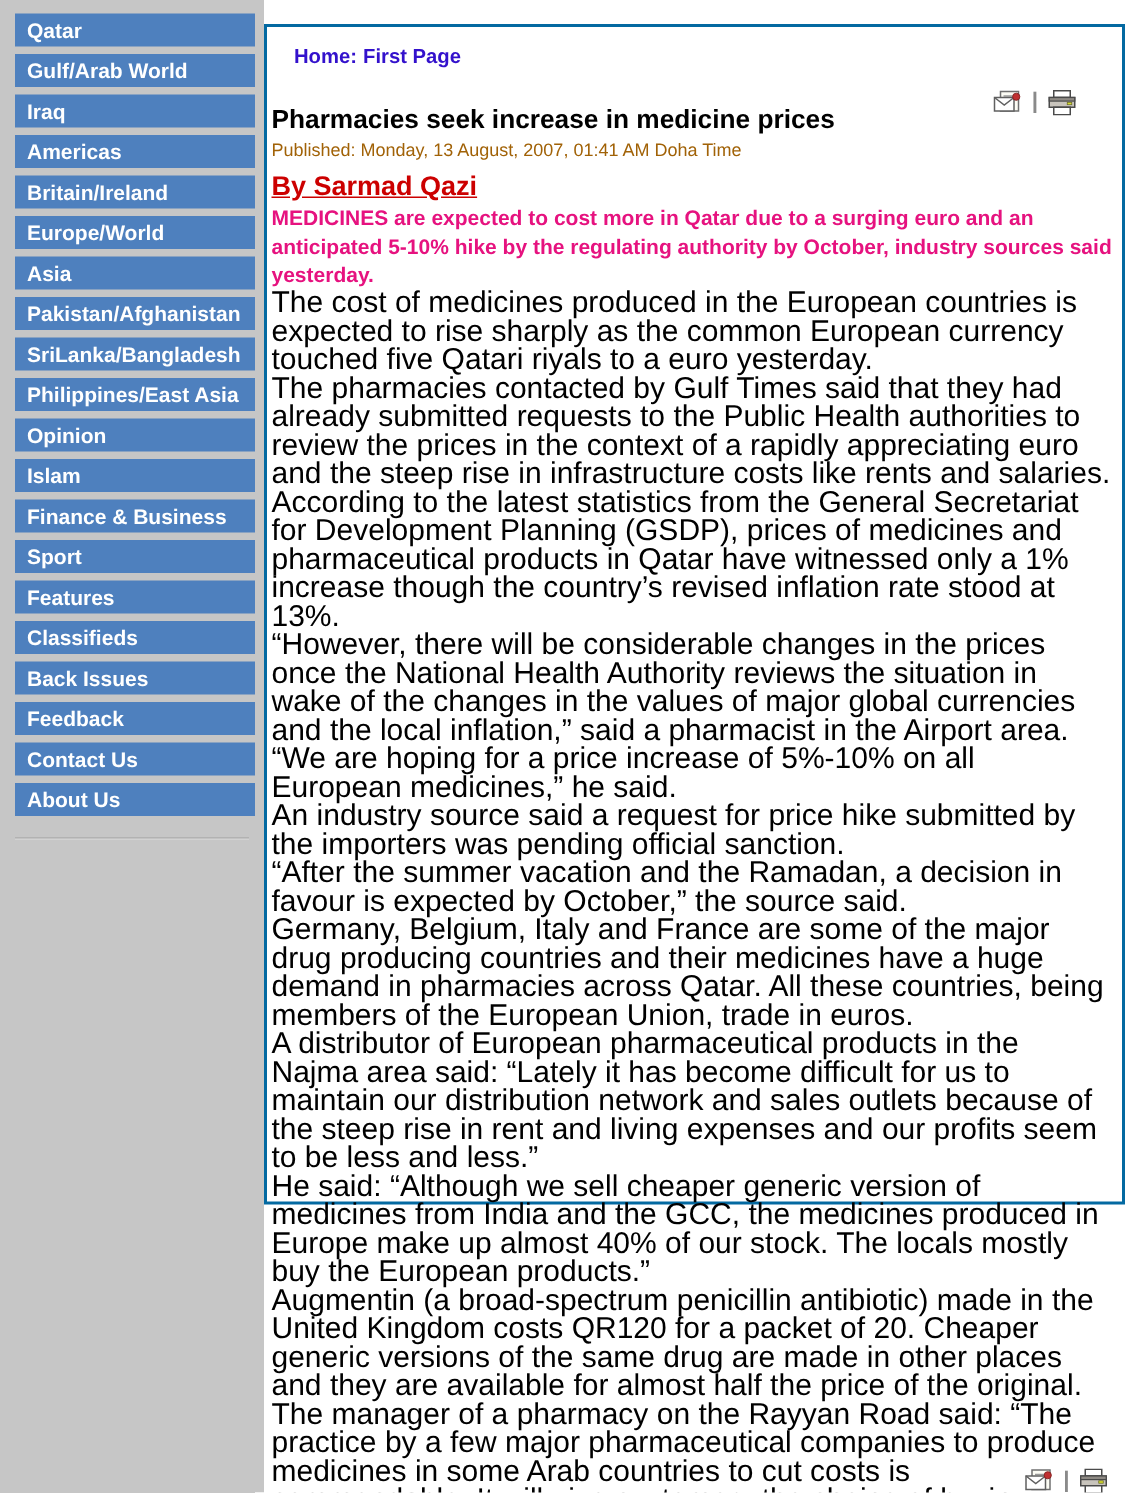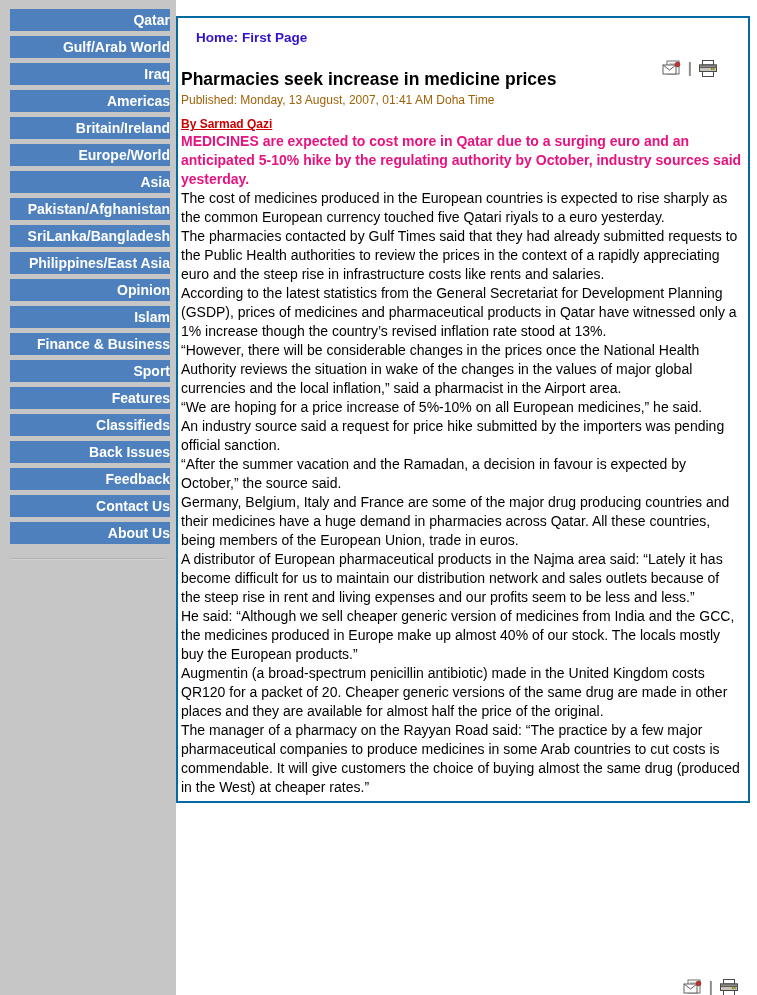--- a/index.html
+++ b/index.html
@@ -4,21 +4,21 @@
 <style>
   * { margin:0; padding:0; box-sizing:border-box; }
   html,body { width:757px; height:995px; }
   body { font-family:"Liberation Sans", sans-serif; background:#ffffff; overflow:hidden; }
 
   .page { position:relative; width:757px; height:995px; background:#ffffff; }
 
   
   .sidebar {
     position:absolute; left:0; top:0; width:176px; height:995px;
-    background:#c6c6c6; padding-top:9px;text-align:right;
+    background:#c6c6c6; padding-top:9px;
   }
   .nav-btn {
     display:block; width:160px; height:22px; margin:0 0 5px 10px;
     background:#4e80be; color:#ffffff; font-weight:bold; font-size:14px;
     line-height:22px; padding-left:8px; text-decoration:none; cursor:pointer;
     white-space:nowrap; overflow:hidden;
   }
   .sidebar-divider {
     margin:14px 10px 0 10px; height:2px; background:#b2b2b2;
     border-bottom:1px solid #d2d2d2;
@@ -38,25 +38,25 @@
   .icons-row { display:flex; align-items:center; gap:6px; }
   .icons-row.top { position:absolute; top:40px; right:29px; }
   .icons-row.bottom { position:absolute; top:959px; right:8px; }
   .icon-btn { display:inline-flex; cursor:pointer; }
   .icon-sep { color:#8a8a8a; font-size:15px; font-weight:bold; line-height:20px; }
 
   .article { padding:0 6px 0 3px; margin-top:24px; }
   .article h1 { font-size:17.5px; font-weight:bold; color:#000; margin:2px 0 3px 0; }
   .published { font-size:12px; color:#a16207; margin:0 0 7px 0; }
   .byline {
-    display:inline-block; font-size:12px; font-weight:bold; color:#cc0000;
+    display:inline-block; font-size:18px; font-weight:bold; color:#cc0000;
     text-decoration:underline; cursor:pointer; margin-bottom:1px;
   }
   .lead { font-size:14px; line-height:19px; font-weight:bold; color:#e6127f; }
-  .para { font-size:14px; line-height:19px; color:#000; }
+  .para { font-size:20px; line-height:19px; color:#000; }
 </style>
 </head>
 <body>
 
 <div class="page">
 
   <div class="sidebar">
     <a class="nav-btn">Qatar</a>
     <a class="nav-btn">Gulf/Arab World</a>
     <a class="nav-btn">Iraq</a>

